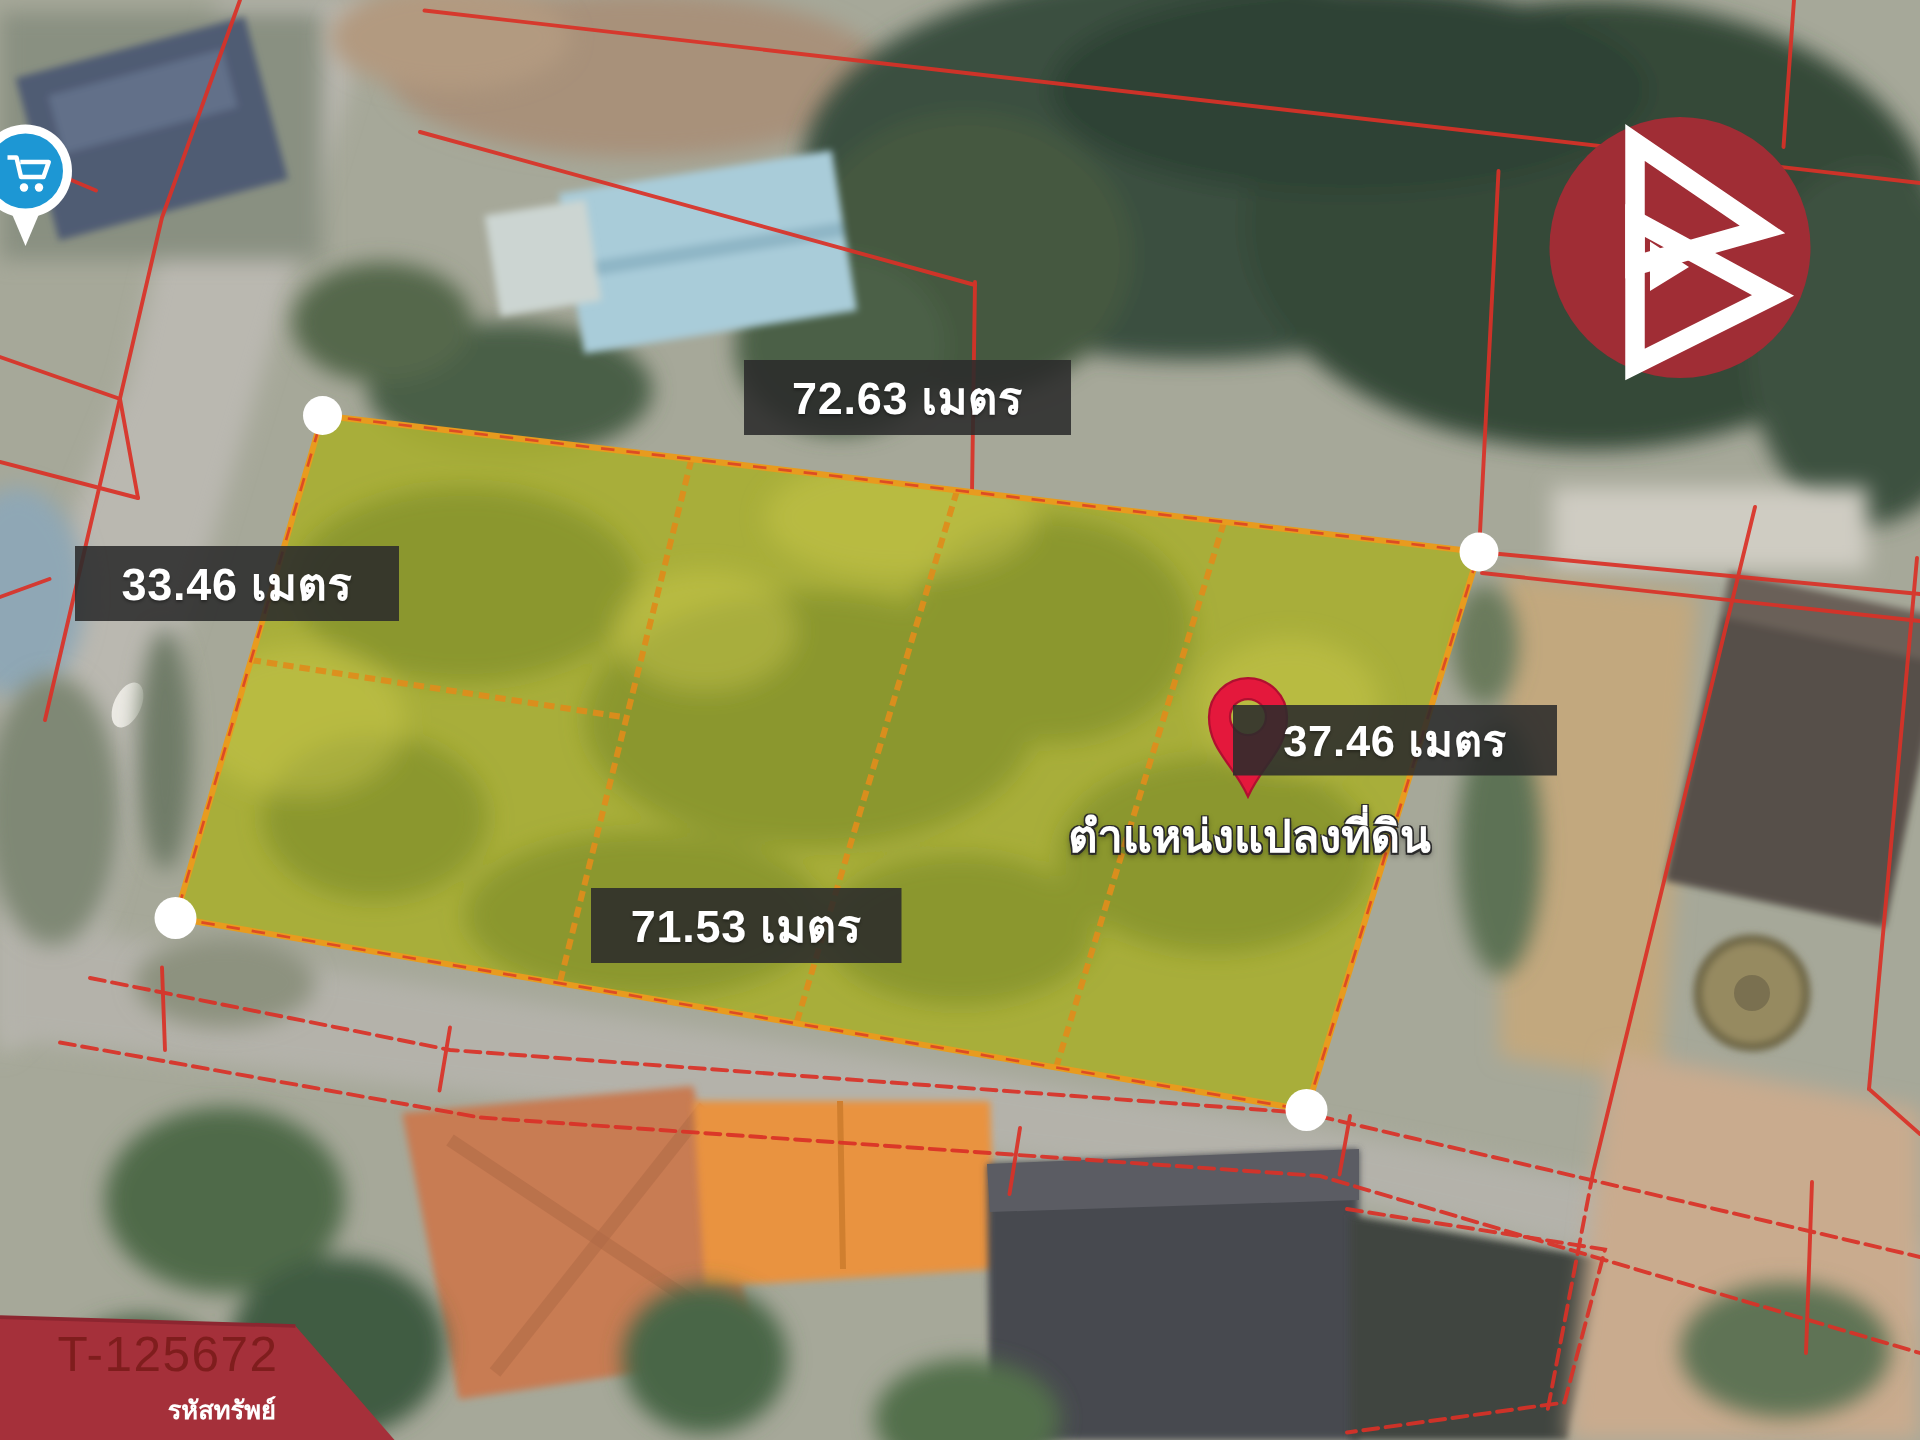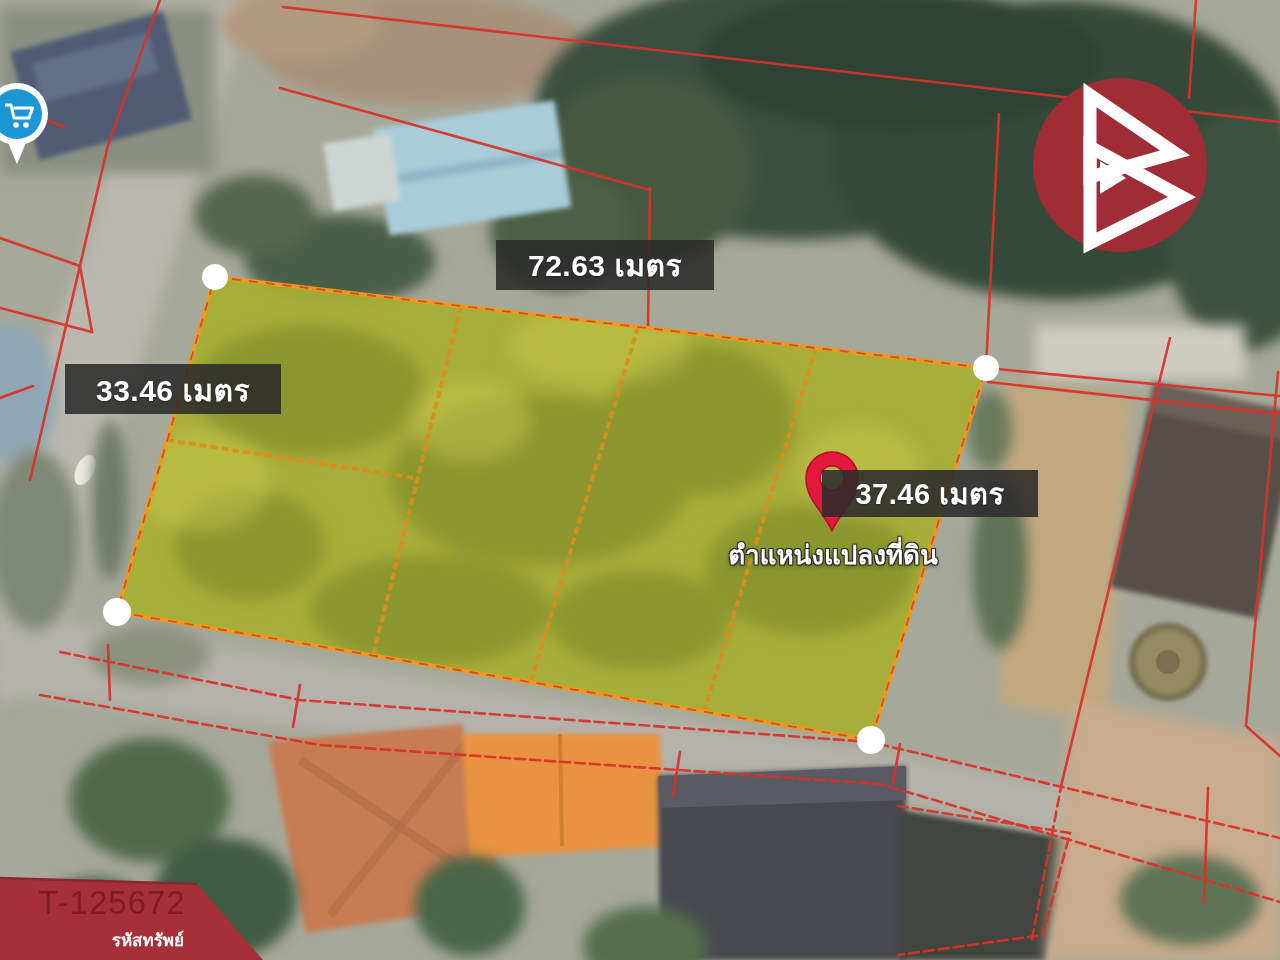--- a/index.html
+++ b/index.html
@@ -3,25 +3,25 @@
 <meta charset="utf-8">
 <style>
   html,body{margin:0;padding:0;background:#555;}
   .stage{position:relative;width:1259px;height:960px;overflow:hidden;
          font-family:"Liberation Sans","DejaVu Sans",sans-serif;background:#a6a899;padding-left:23px;}
   .layer{position:absolute;left:0;top:0;}
   .mlabel{position:absolute;display:flex;align-items:center;justify-content:center;
           color:#fff;font-weight:600;font-size:30px;letter-spacing:.5px;
           text-shadow:0 1px 2px rgba(0,0,0,.35);}
   #label-top{left:496px;top:240px;width:218px;height:50px;}
-  #label-left{left:65px;top:364px;width:216px;height:50px;align-items:flex-end;}
+  #label-left{left:50px;top:364px;width:216px;height:50px;}
   #label-right{left:822px;top:470px;width:216px;height:47px;font-size:29px;align-items:center;}
   #label-bottom{left:394px;top:592px;width:207px;height:50px;}
   .pin-caption{position:absolute;left:700px;top:534px;width:266px;text-align:center;
-               color:#fff;font-size:26px;font-weight:700;
+               color:#fff;font-size:30px;font-weight:700;
                text-shadow:-1px -1px 0 #2a2a2a,1px -1px 0 #2a2a2a,-1px 1px 0 #2a2a2a,
                            1px 1px 0 #2a2a2a,0 2px 4px rgba(0,0,0,.55);}
   .ribbon-code{position:absolute;left:20px;top:884px;width:184px;text-align:center;
                color:#7f1d1d;font-size:33px;font-weight:500;letter-spacing:1px;}
   .ribbon-caption{position:absolute;left:20px;top:926px;width:164px;text-align:right;
                color:#fff;font-size:17px;font-weight:700;}
 </style>
 </head>
 <body>
 
@@ -184,20 +184,23 @@
 
   <div class="mlabel" id="label-top" style="background-color: rgba(43, 43, 43, 0.88);">
     <span>72.63 เมตร</span>
   </div>
   <div class="mlabel" id="label-left" style="background-color: rgba(43, 43, 43, 0.88);">
     <span>33.46 เมตร</span>
   </div>
   <div class="mlabel" id="label-right" style="background-color: rgba(43, 43, 43, 0.88);">
     <span>37.46 เมตร</span>
   </div>
+  <div class="mlabel" id="label-bottom" style="background-color: rgba(43, 43, 43, 0.88);">
+    <span>71.53 เมตร</span>
+  </div>
 
   <div class="pin-caption">ตำแหน่งแปลงที่ดิน</div>
 
   <svg class="layer" style="left:-33px;top:64px;" width="100" height="110" viewBox="0 0 100 110">
     <path d="M39,74 L61,74 L50,100 Z" fill="#ffffff"></path>
     <circle cx="50" cy="50" r="31" fill="#ffffff"></circle>
     <circle cx="50" cy="50" r="25" fill="#1d97d4"></circle>
     <path d="M38,41 h6 l3,13 h15 l3.5,-10 h-19" fill="none" stroke="#ffffff" stroke-width="3" stroke-linejoin="round"></path>
     <circle cx="49" cy="61" r="2.8" fill="#ffffff"></circle>
     <circle cx="59" cy="61" r="2.8" fill="#ffffff"></circle>

